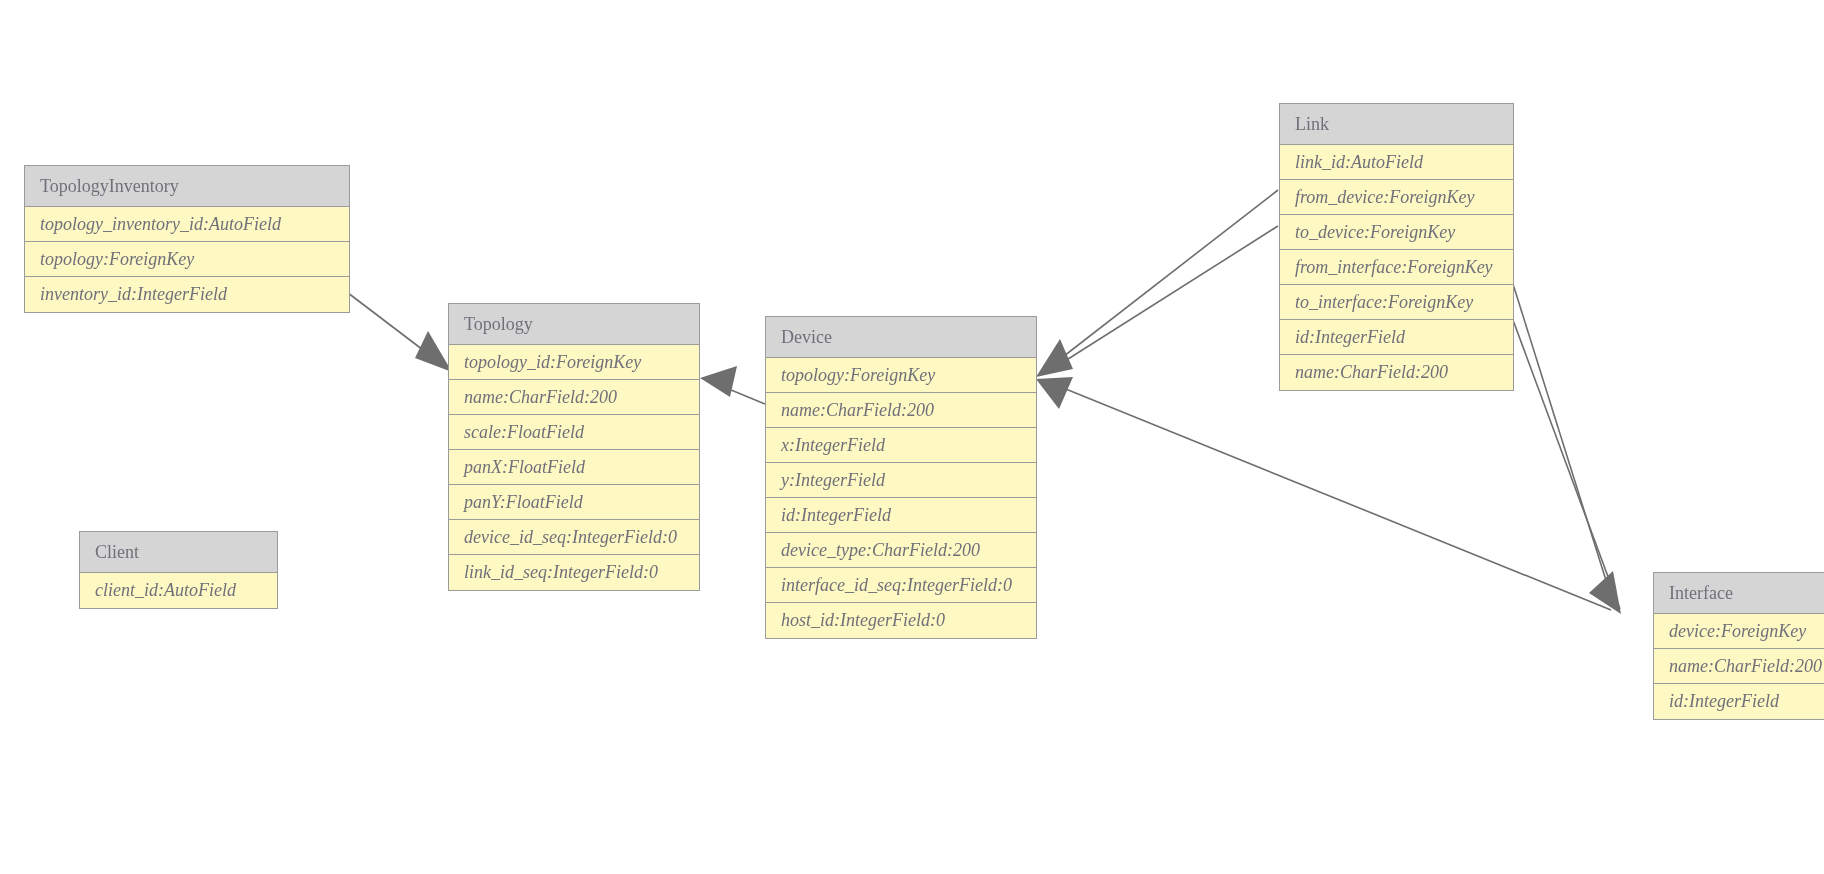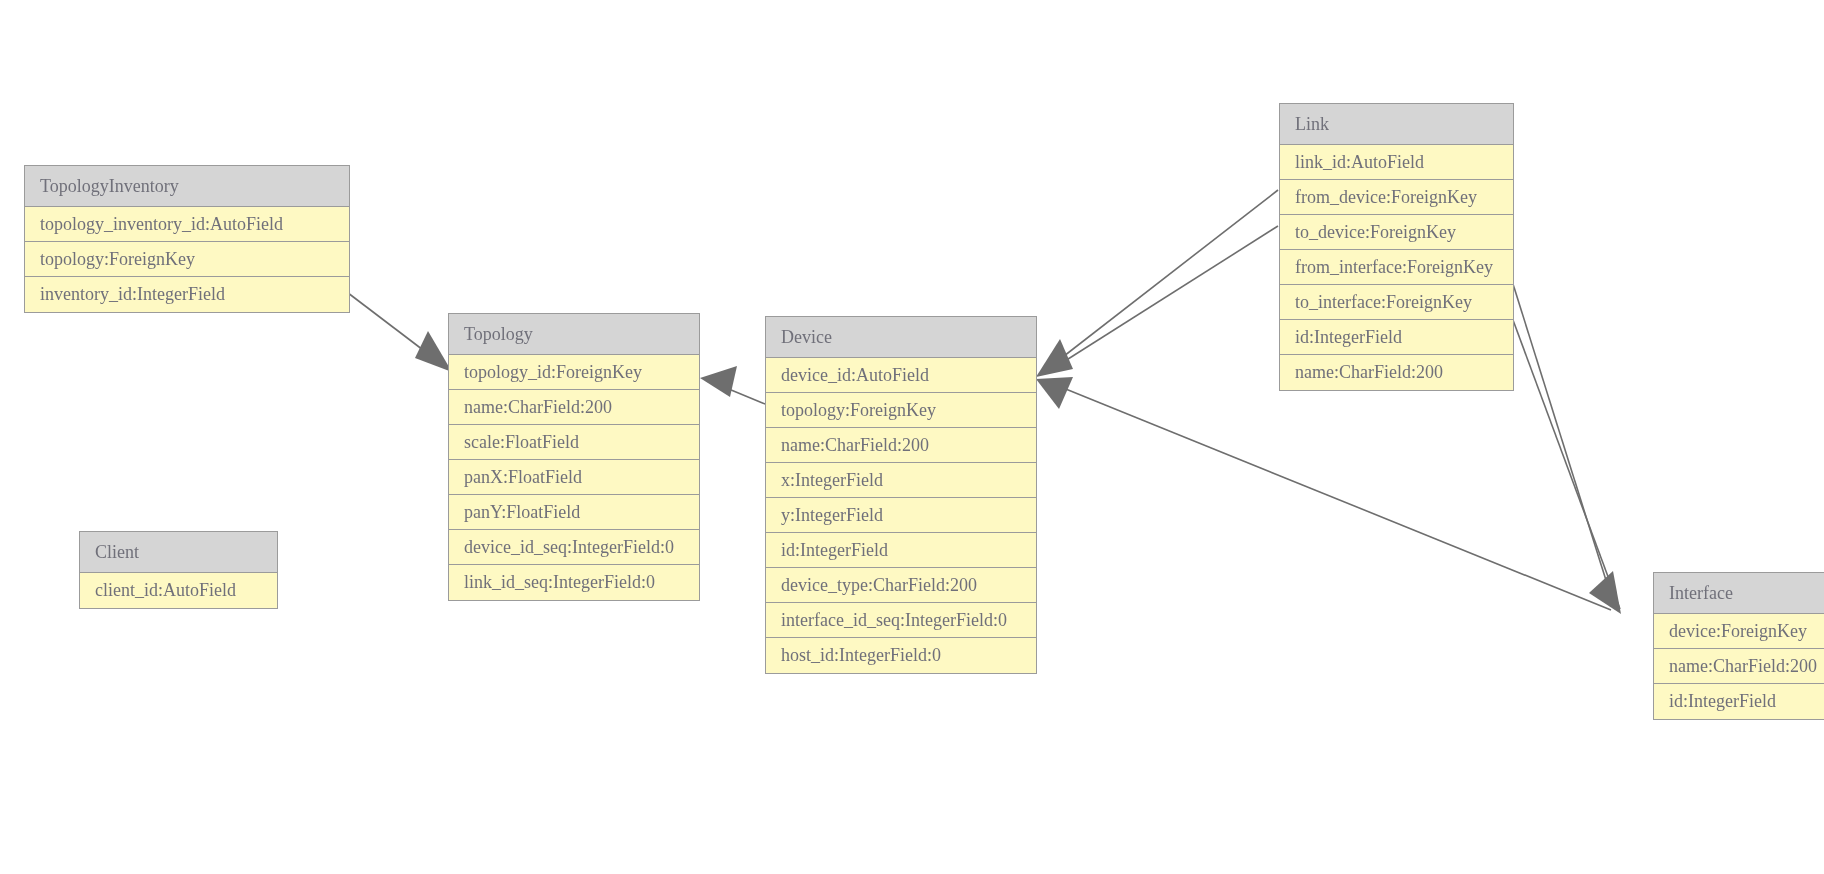--- a/index.html
+++ b/index.html
@@ -34,20 +34,21 @@
   .entity-row{
     color:#70707a;
     font-size:18px;
     line-height:34px;
     height:35px;
     padding:0 0 0 15px;
     border-bottom:1px solid #9b9b9b;
     box-sizing:border-box;
     white-space:nowrap;
     overflow:hidden;
+    font-style:italic;
   }
   .entity-row.last{border-bottom:none;}
 </style>
 </head>
 <body>
 
 <div id="canvas">
 
   <svg id="edges" viewBox="0 0 1824 874" xmlns="http://www.w3.org/2000/svg">
     <g fill="none" stroke="#6e6e6e" stroke-width="1.6">
@@ -68,34 +69,33 @@
     </g>
   </svg>
 
   <div class="entity" style="left: 24px; top: 165px; width: 326px;">
     <div class="entity-header">TopologyInventory</div>
     <div class="entity-row">topology_inventory_id:AutoField</div>
     <div class="entity-row">topology:ForeignKey</div>
     <div class="entity-row last">inventory_id:IntegerField</div>
   </div>
 
-  <div class="entity" style="left: 448px; top: 313px; width: 252px;">
+  <div class="entity" style="left: 448px; top: 303px; width: 252px;">
     <div class="entity-header">Topology</div>
     <div class="entity-row">topology_id:ForeignKey</div>
     <div class="entity-row">name:CharField:200</div>
     <div class="entity-row">scale:FloatField</div>
     <div class="entity-row">panX:FloatField</div>
     <div class="entity-row">panY:FloatField</div>
     <div class="entity-row">device_id_seq:IntegerField:0</div>
     <div class="entity-row last">link_id_seq:IntegerField:0</div>
   </div>
 
   <div class="entity" style="left: 765px; top: 316px; width: 272px;">
     <div class="entity-header">Device</div>
-    <div class="entity-row">device_id:AutoField</div>
     <div class="entity-row">topology:ForeignKey</div>
     <div class="entity-row">name:CharField:200</div>
     <div class="entity-row">x:IntegerField</div>
     <div class="entity-row">y:IntegerField</div>
     <div class="entity-row">id:IntegerField</div>
     <div class="entity-row">device_type:CharField:200</div>
     <div class="entity-row">interface_id_seq:IntegerField:0</div>
     <div class="entity-row last">host_id:IntegerField:0</div>
   </div>
 

